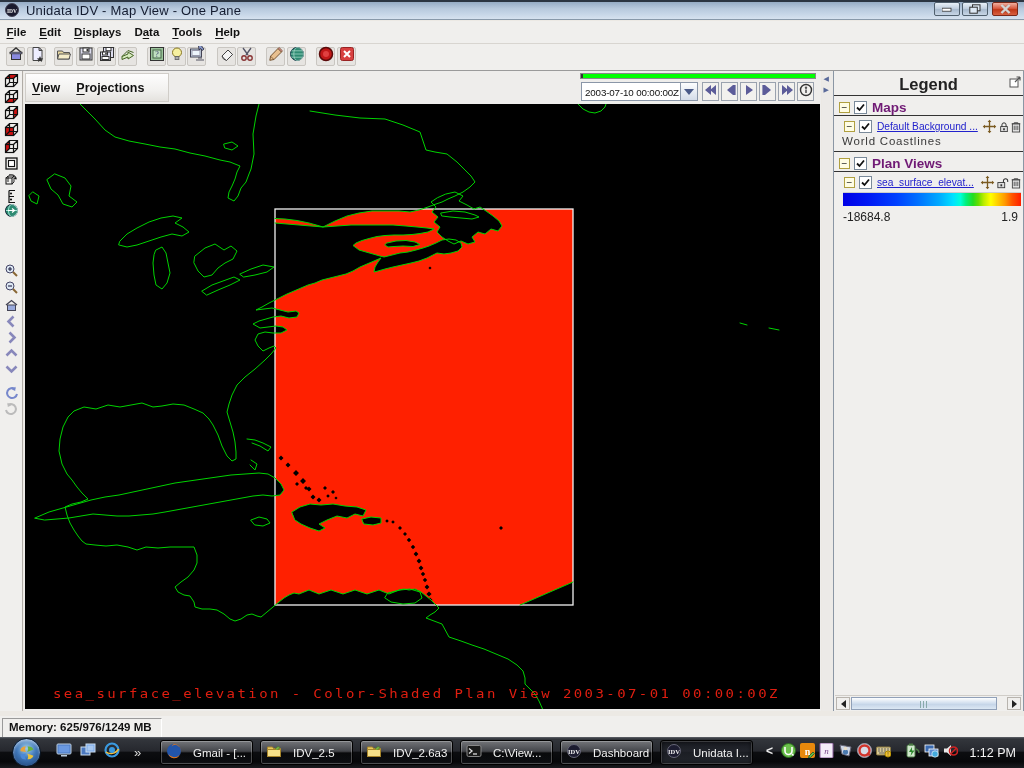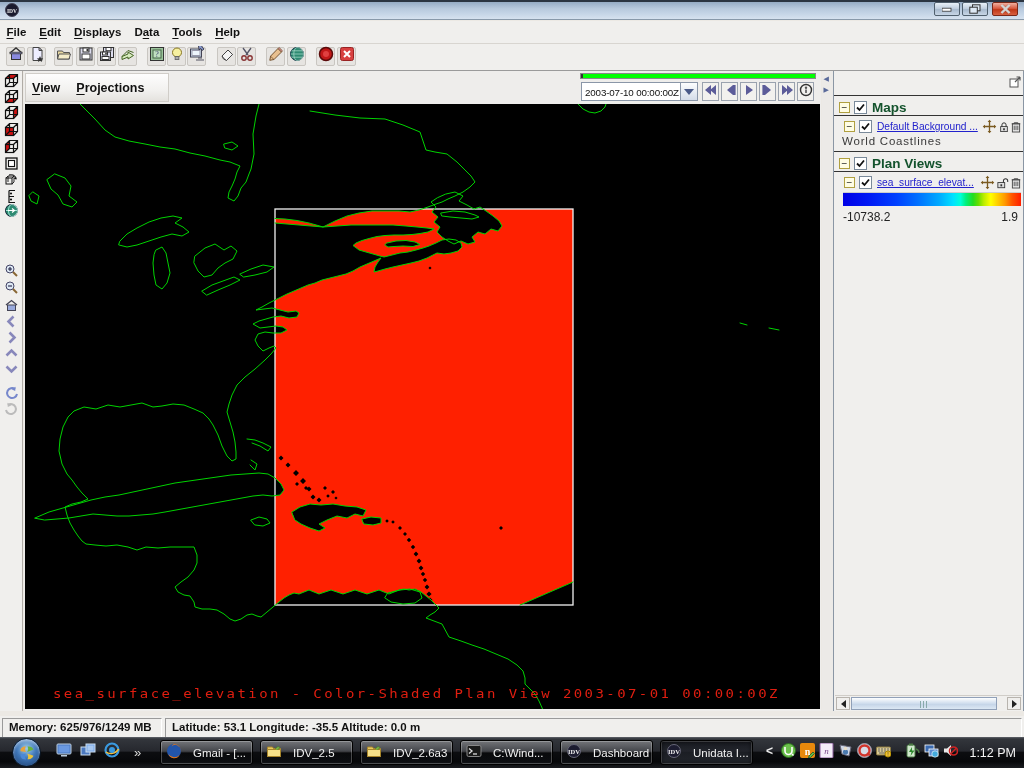--- a/index.html
+++ b/index.html
@@ -63,21 +63,21 @@
 #legend { position:absolute; left:833px; top:71px; width:191px; height:640px; background:#f0efed;
   border-left:1px solid #8a96a4; border-right:1px solid #8a96a4; }
 #legend-title { position:absolute; top:4px; left:0; width:100%; text-align:center; font-size:16.5px; font-weight:bold; color:#222; }
 #legend-float { position:absolute; right:2px; top:3px; }
 .lhr { position:absolute; left:0; width:100%; height:1px; background:#333; }
 .lrow { position:absolute; left:5px; right:2px; display:flex; align-items:center; }
 .collapse-box { width:11px; height:11px; background:#fffde4; border:1px solid #b0a040; font-size:10px;
   line-height:9px; text-align:center; color:#222; margin-right:4px; flex:none; }
 .cb { width:13px; height:13px; background:#fff; border:1px solid #7a8a9a; margin-right:5px; flex:none;
   display:flex; align-items:center; justify-content:center; }
-.lgroup { font-size:13.5px; font-weight:bold; color:#14532d; }
+.lgroup { font-size:13.5px; font-weight:bold; color:#701a75; }
 .llink { font-size:10.2px; color:#2222cc; text-decoration:underline; white-space:nowrap; max-width:103px; overflow:hidden; flex:1; }
 .licn { margin-left:2px; flex:none; display:flex; }
 .lsub { position:absolute; left:8px; font-size:11.5px; color:#3a3a3a; letter-spacing:0.8px; }
 #colorbar { position:absolute; left:9px; top:121px; width:178px; height:14px;
   background:linear-gradient(to right,#0000e6 0%,#0018f4 14%,#0040ff 30%,#0070ff 42%,#00aaff 54%,#00e2ff 62%,#00ffd8 66%,#00f080 69%,#22dd22 73%,#66dd00 76%,#b8ec00 79%,#ffff00 83%,#ffcc00 87%,#ff9900 91%,#ff5500 95%,#ff1e00 100%);
   border-top:1px solid #ccc; }
 .cbar-label { position:absolute; top:139px; font-size:12px; color:#222; }
 
 
 #lscroll { position:absolute; left:1px; bottom:1px; width:187px; height:15px; background:#f0efed; border-top:1px solid #d0cdc8; }
@@ -122,20 +122,21 @@
 </head>
 <body>
 
 <div id="screen">
 
   <div id="titlebar">
     <span id="title-icon"><svg width="14" height="14" viewBox="0 0 14 14">
           <circle cx="7" cy="7" r="6.5" fill="#1a1a2e" stroke="#445"></circle>
           <text x="7" y="9.5" font-size="5.5" text-anchor="middle" fill="#eee" font-family="serif" font-weight="bold">IDV</text>
         </svg></span>
+    <span id="title-text">Unidata IDV - Map View - One Pane</span>
     <div class="wbtn min" style="right:64px">
         <svg width="10" height="9" viewBox="0 0 10 9">
           <rect x="0" y="3.2" width="9" height="3" fill="#fff" stroke="#333" stroke-width="0.8"></rect>
         </svg>
       </div>
     <div class="wbtn res" style="right:36px">
         <svg width="12" height="10" viewBox="0 0 12 10">
           <rect x="3.5" y="0.8" width="7.5" height="6" fill="#dde8f4" stroke="#333"></rect>
           <rect x="0.8" y="3.2" width="7.5" height="6" fill="#dde8f4" stroke="#333"></rect>
         </svg>
@@ -504,20 +505,21 @@
       <div id="map-annotation">sea_surface_elevation - Color-Shaded Plan View 2003-07-01 00:00:00Z</div>
     </div>
   </div>
 
   <div id="splitter">
     <span class="split-arrow" style="top:4px">◀</span>
     <span class="split-arrow" style="top:15px">▶</span>
   </div>
 
   <div id="legend">
+    <div id="legend-title">Legend</div>
     <div id="legend-float"><svg width="12" height="12" viewBox="0 0 12 12">
           <rect x="1" y="3" width="8" height="8" fill="#fff" stroke="#555"></rect>
           <path d="M6,6 L11,1 M11,1 v3.5 M11,1 h-3.5" stroke="#555" stroke-width="1.2" fill="none"></path>
         </svg></div>
     <div class="lhr" style="top:24px"></div>
 
     <div class="lrow" style="top:29px">
       <span class="collapse-box">−</span>
         <span class="cb">
           <svg width="11" height="11" viewBox="0 0 11 11">
@@ -594,33 +596,32 @@
           </svg>
         </span>
         <span class="licn trash">
           <svg width="10" height="12" viewBox="0 0 11 13">
             <rect x="1.5" y="3" width="8" height="9" fill="#eee" stroke="#444"></rect>
             <path d="M0.8,3 h9.4 M3.5,3 V1.8 h4 V3 M3.5,5 v5 M5.5,5 v5 M7.5,5 v5" stroke="#444" fill="none"></path>
           </svg>
         </span>
     </div>
     <div id="colorbar"></div>
-    <span class="cbar-label" style="left:9px">-10738.2</span>
+    <span class="cbar-label" style="left:9px">-18684.8</span>
     <span class="cbar-label" style="right:5px">1.9</span>
 
     <div id="lscroll">
       <div class="sbtn" id="sbtn-left"></div>
       <div id="sthumb"></div>
       <div class="sbtn" id="sbtn-right"></div>
     </div>
   </div>
 
   <div id="statusbar">
     <div class="scell" id="scell-mem">Memory: 625/976/1249 MB</div>
-    <div class="scell" id="scell-pos">Latitude:   53.1 Longitude:  -35.5 Altitude:   0.0 m</div>
   </div>
 
   <div id="taskbar">
     <div id="start-orb"><svg width="16" height="16" viewBox="0 0 16 16">
           <path d="M7.2,1.5 C5.5,3 5.8,5 7,7 L1.5,6.2 C1.2,4 2.5,2.2 4.8,1.6 Z" fill="#e8a33d"></path>
           <path d="M8.5,1.6 C11,1 13.5,2 14.5,4.5 L8.2,7 C9.3,5 9.5,3 8.5,1.6 Z" fill="#68b33c"></path>
           <path d="M7,8.5 C5.8,10.5 5.5,12.5 7.2,14.4 L4.8,14.3 C2.5,13.6 1.2,11.8 1.5,9.4 Z" fill="#4a88d8"></path>
           <path d="M8.2,8.5 L14.5,10.8 C13.5,13.5 11,14.8 8.5,14.2 C9.5,12.5 9.3,10.5 8.2,8.5 Z" fill="#e8c33d"></path>
         </svg></div>
     <div id="quicklaunch">
@@ -665,21 +666,21 @@
               <path d="M9,6 l3,-2.5 2,1 -2.5,2.5" fill="#7ab648" stroke="#4a7a28" stroke-width="0.7"></path>
             </svg></span>
           <span class="tklabel">IDV_2.6a3</span>
         </div>
         <div class="tkbtn">
           <span class="tkicon"><svg width="16" height="16" viewBox="0 0 16 16">
               <rect x="1" y="2.5" width="14" height="11" rx="1.5" fill="#1a1a1a" stroke="#888"></rect>
               <path d="M3,5.5 l3,2.5 -3,2.5" fill="none" stroke="#ddd" stroke-width="1.3"></path>
               <path d="M7,11 h4" stroke="#ddd" stroke-width="1.3"></path>
             </svg></span>
-          <span class="tklabel">C:\Wind...</span>
+          <span class="tklabel">C:\View...</span>
         </div>
         <div class="tkbtn">
           <span class="tkicon"><svg width="16" height="16" viewBox="0 0 16 16">
               <circle cx="8" cy="8" r="6.5" fill="#1c1c30" stroke="#667"></circle>
               <text x="8" y="10.6" font-size="6.5" text-anchor="middle" fill="#eee" font-family="serif" font-weight="bold">IDV</text>
             </svg></span>
           <span class="tklabel">Dashboard</span>
         </div>
         <div class="tkbtn active">
           <span class="tkicon"><svg width="16" height="16" viewBox="0 0 16 16">

